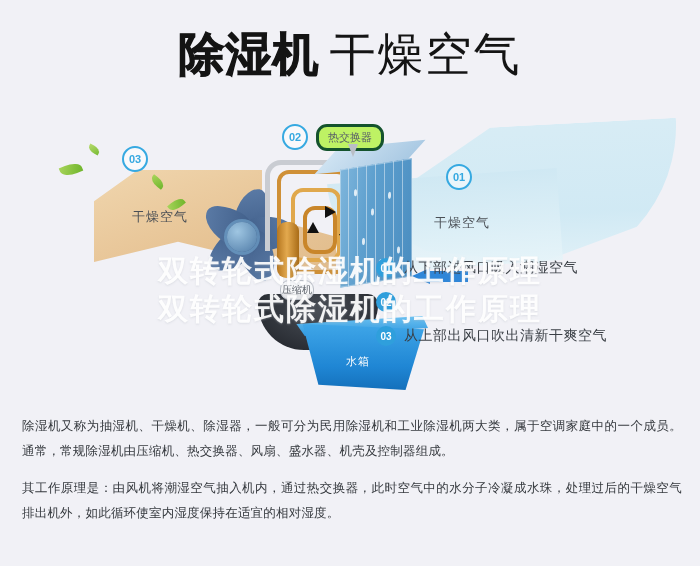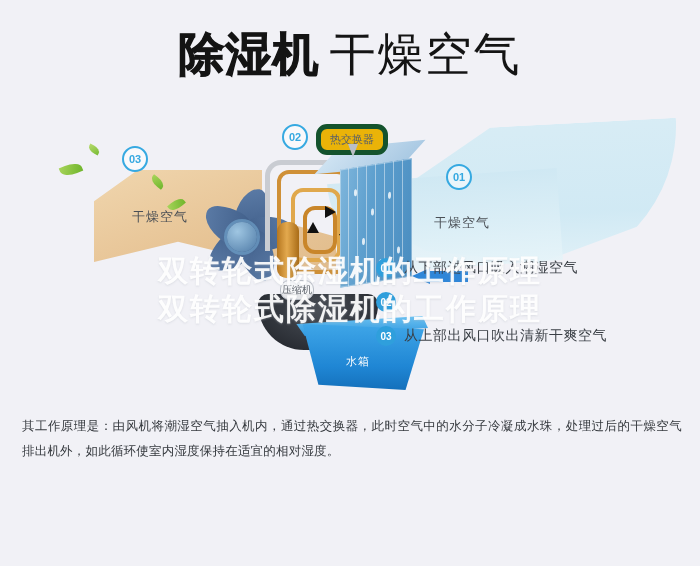--- a/index.html
+++ b/index.html
@@ -155,21 +155,21 @@
   
   .num{
     position:absolute;width:22px;height:22px;border-radius:50%;
     border:2px solid #36a9e1;color:#36a9e1;font-size:11px;font-weight:bold;
     display:flex;align-items:center;justify-content:center;background:rgba(255,255,255,.55);
   }
   .lbl{position:absolute;font-size:13px;color:#4a4f55;letter-spacing:1px;}
 
   .callout{
     position:absolute;left:286px;top:6px;padding:3px 9px;
-    border:5px solid #14532d;border-radius:11px;background:#eab308;
+    border:3px solid #14532d;border-radius:11px;background:#bef264;
     font-size:11px;color:#5a6068;white-space:nowrap;
   }
   .callout-tail{
     position:absolute;left:318px;top:26px;width:0;height:0;
     border-left:5px solid transparent;border-right:5px solid transparent;
     border-top:13px solid #b9bec6;
   }
   .comp-label{
     position:absolute;left:250px;top:162px;padding:2px 1px;
     border:1px solid #b9bec6;border-radius:9px;background:rgba(246,247,250,.9);
@@ -297,16 +297,17 @@
       <div class="step-text">从上部出风口吹出清新干爽空气</div>
     </div>
   </div>
 
   <div class="watermark">
     <span class="wm-line">双转轮式除湿机的工作原理</span>
     <span class="wm-line">双转轮式除湿机的工作原理</span>
   </div>
 
   <div class="body-text">
+    <p class="para">除湿机又称为抽湿机、干燥机、除湿器，一般可分为民用除湿机和工业除湿机两大类，属于空调家庭中的一个成员。通常，常规除湿机由压缩机、热交换器、风扇、盛水器、机壳及控制器组成。</p>
     <p class="para">其工作原理是：由风机将潮湿空气抽入机内，通过热交换器，此时空气中的水分子冷凝成水珠，处理过后的干燥空气排出机外，如此循环使室内湿度保持在适宜的相对湿度。</p>
   </div>
 
 </div>
 
 </body></html>

